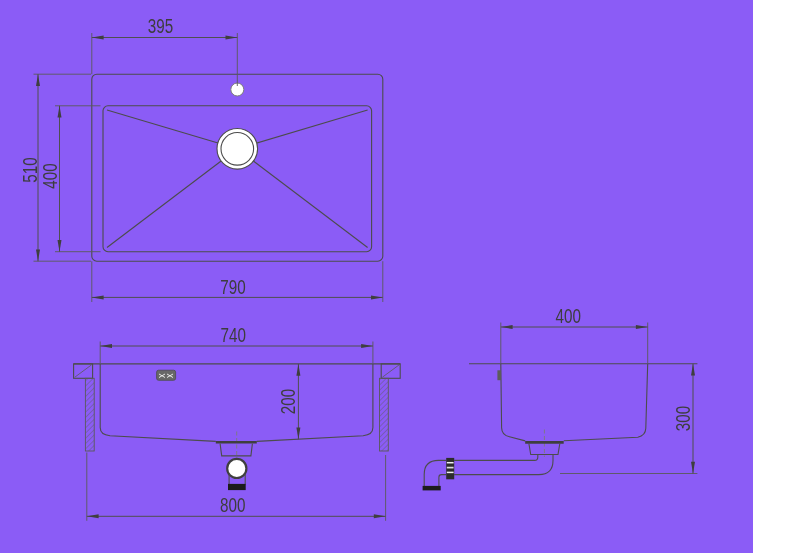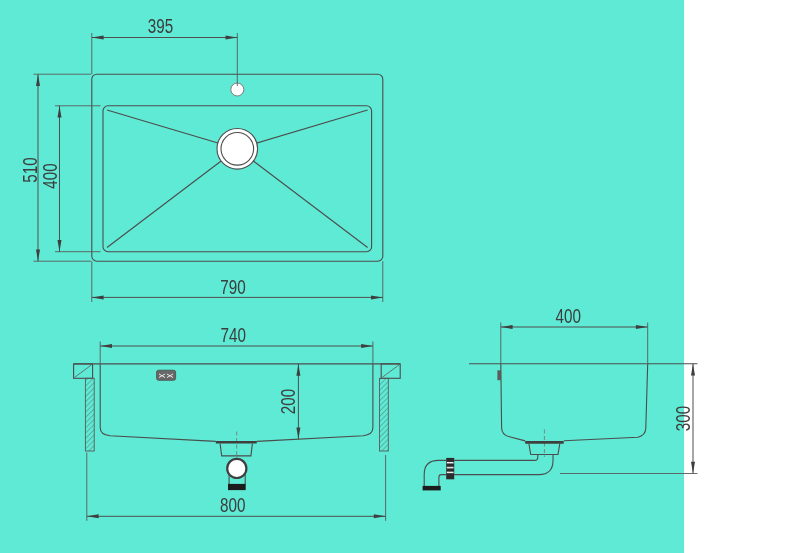--- a/index.html
+++ b/index.html
@@ -1,20 +1,20 @@
 <!DOCTYPE html>
 <html><head>
 <meta charset="utf-8">
 <style>
   html, body { margin: 0; padding: 0; background: #ffffff; }
   .canvas {
     position: relative;
-    width: 684px;
+    width: 753px;
     height: 553px;
-    background: #5eead4;
+    background: #8b5cf6;
     font-family: "Liberation Sans", sans-serif;
   }
   svg { display: block; }
   svg text {
     font-family: "Liberation Sans", sans-serif;
     font-size: 20px;
     fill: #3d3d3d;
   }
   .obj   { stroke: #4c4c4c; stroke-width: 1.1; fill: none; }
   .thick { stroke: #3f3f3f; stroke-width: 2.6; fill: none; }

